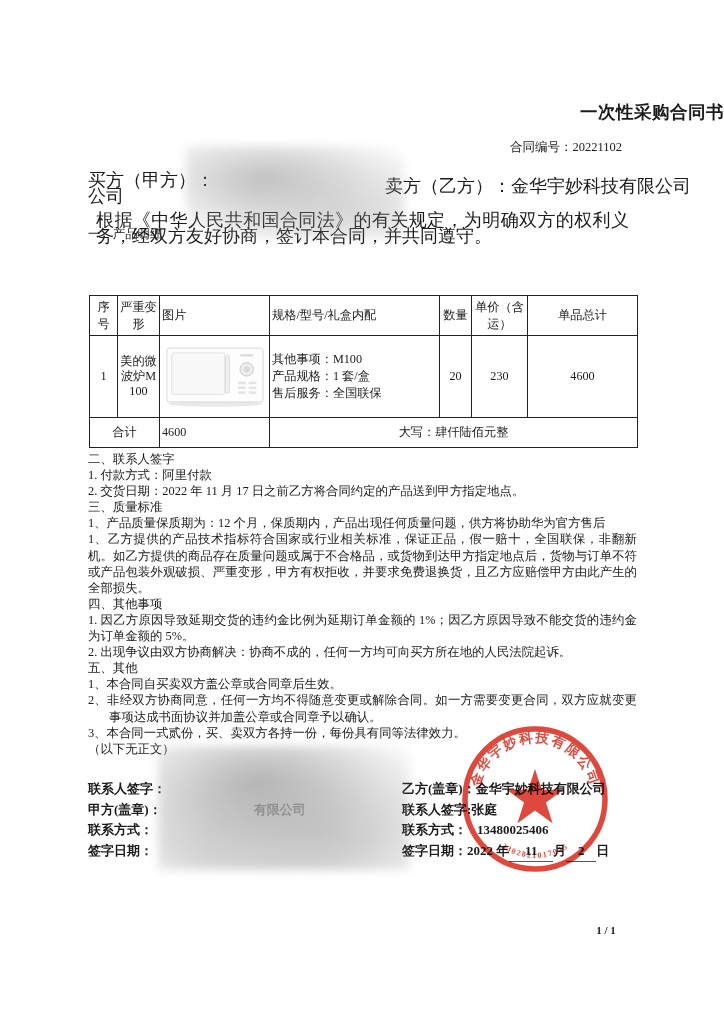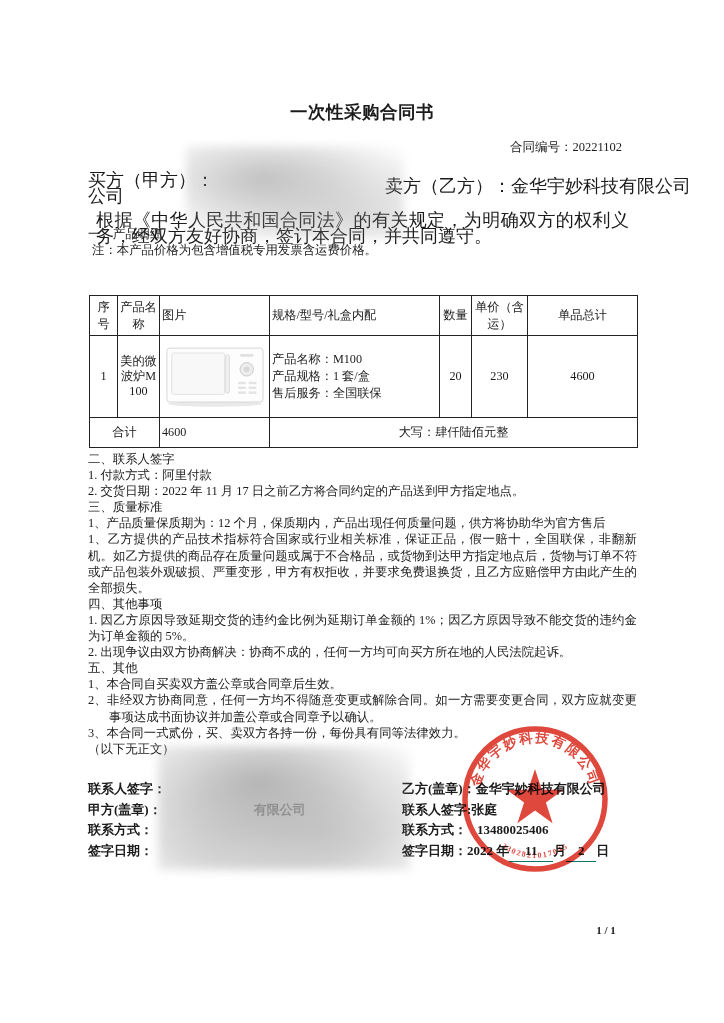--- a/index.html
+++ b/index.html
@@ -3,21 +3,21 @@
 <meta charset="utf-8">
 <style>
   html,body{margin:0;padding:0;}
   body{
     width:724px;height:1023px;background:#ffffff;
     font-family:"Liberation Serif","DejaVu Serif",serif;
     color:#1b1b1b;position:relative;overflow:hidden;
   }
   .page{position:absolute;inset:0;}
   .doc-title{
-    position:absolute;top:100px;left:0;width:724px;text-align:center;
+    position:absolute;top:100px;left:0;width:724px;text-align:right;
     font-size:17.5px;font-weight:700;letter-spacing:.5px;
   }
   .contract-no{
     position:absolute;top:139px;left:88px;width:534px;text-align:right;
     font-size:12.5px;
   }
   .parties{position:absolute;top:172px;left:88px;width:549px;font-size:18px;line-height:16.2px;}
   .parties .line1{position:relative;height:16px;white-space:nowrap;}
   .parties .seller{position:absolute;left:297px;top:6px;}
   .parties p{margin:8px;text-align:justify;}
@@ -84,37 +84,36 @@
     <div class="line1">
       <span>买方（甲方）：</span>
       <span class="seller"><span>卖方（乙方）：</span><span>金华宇妙科技有限公司</span></span>
     </div>
     <div>公司</div>
     <p>根据《中华人民共和国合同法》的有关规定，为明确双方的权利义务，经双方友好协商，签订本合同，并共同遵守。</p>
   </div>
 
   <div class="sec1">
     <div>一、产品明细</div>
-    <div class="note">注：本产品价格为包含增值税专用发票含运费价格。</div>
   </div>
 
   <table class="product">
     <colgroup>
       <col style="width:28px">
         <col style="width:42px">
         <col style="width:110px">
         <col style="width:170px">
         <col style="width:32px">
         <col style="width:56px">
         <col style="width:110px">
     </colgroup>
     <tbody>
         <tr class="hdr">
       <th class="c">序号</th>
-      <th class="c">产品名称</th>
+      <th class="c">严重变形</th>
       <th class="l">图片</th>
       <th class="l">规格/型号/礼盒内配</th>
       <th class="c">数量</th>
       <th class="c">单价（含运）</th>
       <th class="c">单品总计</th>
     </tr>
     <tr class="data">
       <td class="c">1</td>
       <td class="c name">美的微波炉M100</td>
       <td class="c">
@@ -128,21 +127,21 @@
           <circle cx="85" cy="24" r="3" fill="#d8d8d8"></circle>
           <rect x="76" y="37" width="8" height="2.5" fill="#e3e3e3"></rect>
           <rect x="87" y="37" width="8" height="2.5" fill="#e3e3e3"></rect>
           <rect x="76" y="42" width="8" height="2.5" fill="#e3e3e3"></rect>
           <rect x="87" y="42" width="8" height="2.5" fill="#e3e3e3"></rect>
           <rect x="76" y="47" width="8" height="2.5" fill="#e3e3e3"></rect>
           <rect x="87" y="47" width="8" height="2.5" fill="#e3e3e3"></rect>
         </svg>
       </td>
       <td class="l spec">
-        <div>产品名称：M100</div>
+        <div>其他事项：M100</div>
         <div>产品规格：1 套/盒</div>
         <div>售后服务：全国联保</div>
       </td>
       <td class="c">20</td>
       <td class="c">230</td>
       <td class="c">4600</td>
     </tr>
     <tr class="total">
       <td class="c" colspan="2">合计</td>
       <td class="l">4600</td>

